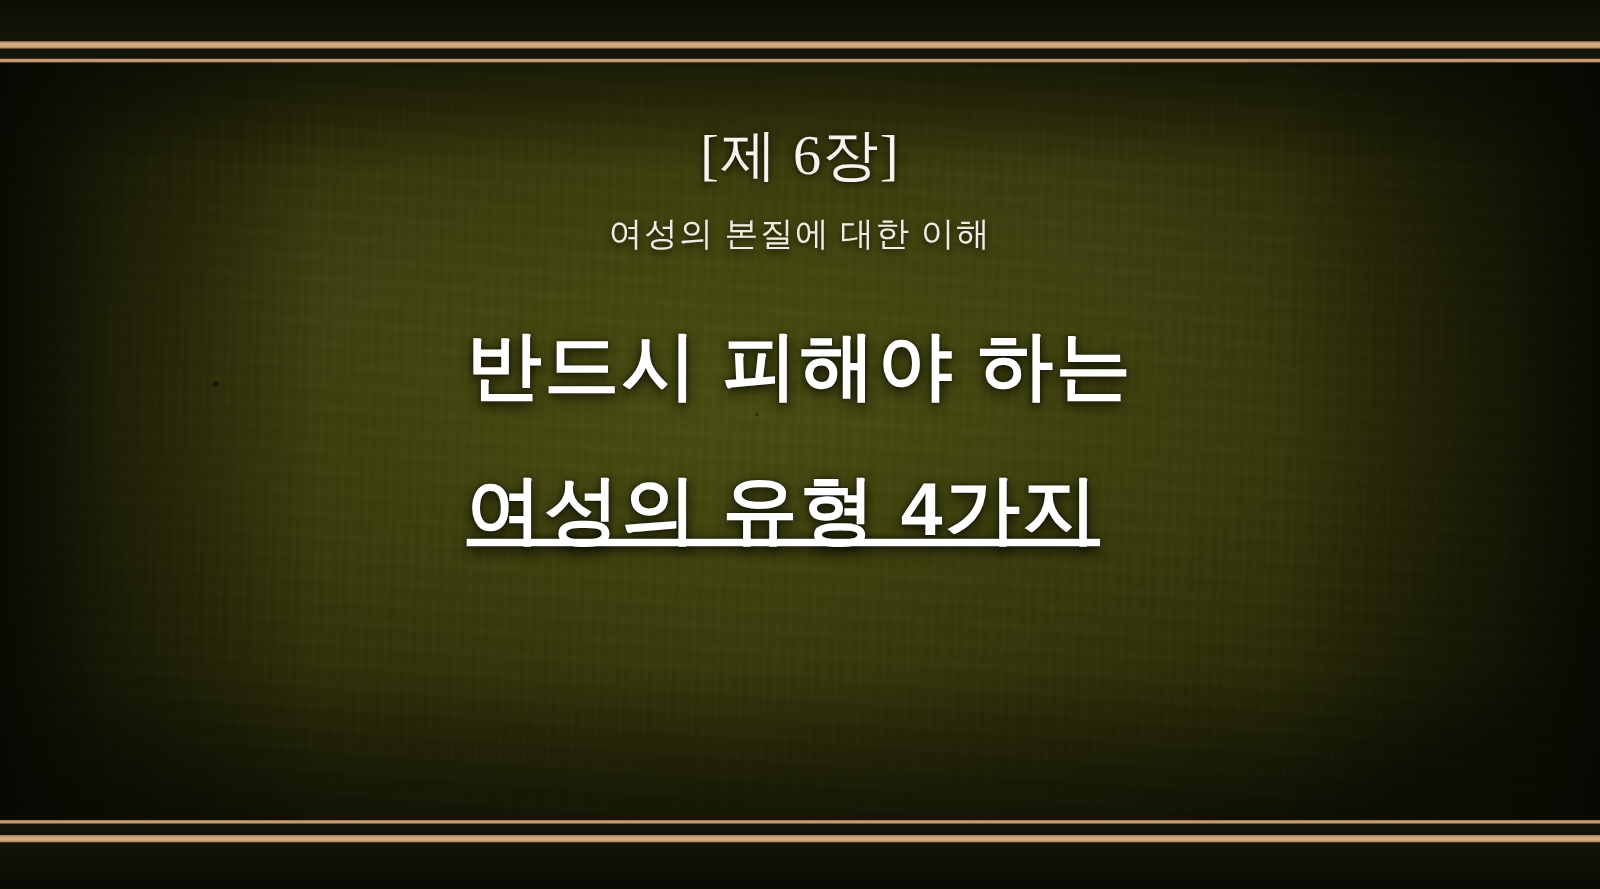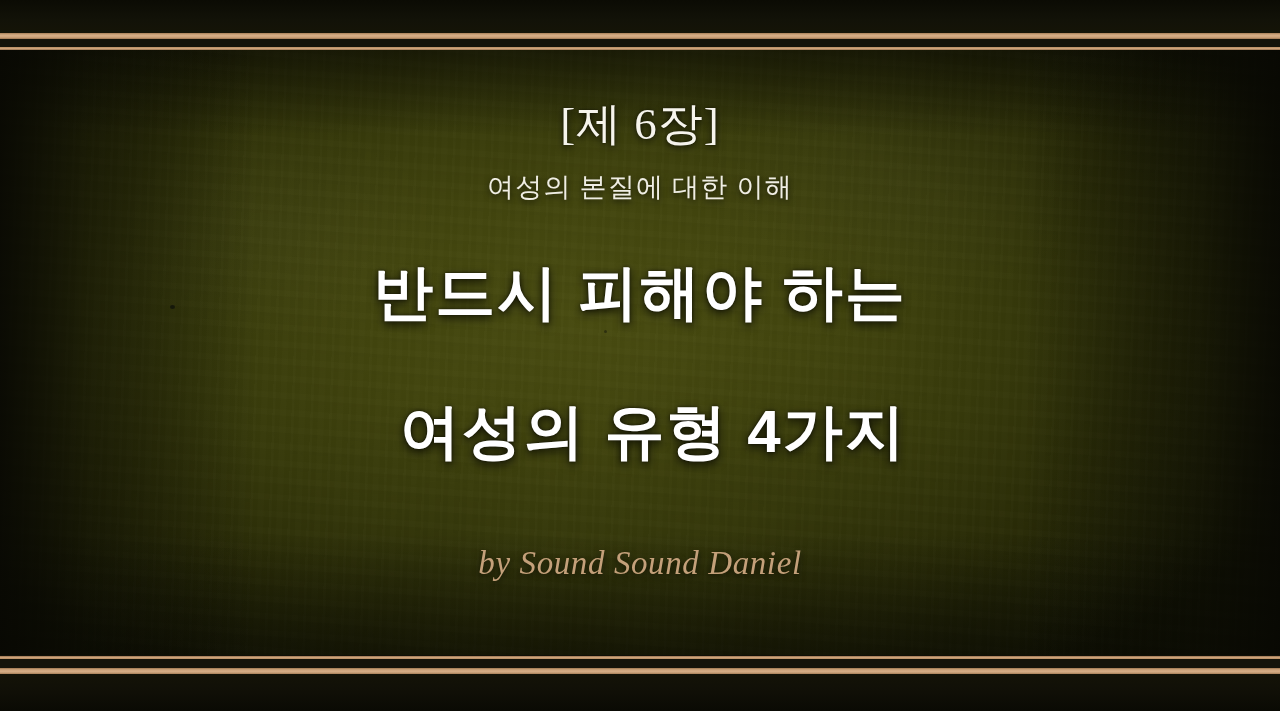--- a/index.html
+++ b/index.html
@@ -133,33 +133,33 @@
     font-weight: 400;
     letter-spacing: 1.2px;
     color: #efede3;
     text-shadow: 0 2px 6px rgba(0,0,0,.7);
     white-space: nowrap;
   }
   .maintitle {
     margin-top: 62px;
     display: flex;
     flex-direction: column;
-    align-items: flex-end;
+    align-items: flex-start;
   }
   .title-line {
     font-family: "Liberation Sans", "DejaVu Sans", sans-serif;
     font-size: 60px;
     line-height: 1;
     font-weight: 700;
     letter-spacing: 2px;
     color: #ffffff;
     text-shadow: 0 3px 10px rgba(0,0,0,.8), 0 0 3px rgba(0,0,0,.6);
     white-space: nowrap;
   }
-  .title-line + .title-line { margin-top: 79px; }
+  .title-line + .title-line { margin-top: 55px; text-decoration: underline; }
   .byline {
     margin-top: 85px;
     font-family: "Liberation Serif", "DejaVu Serif", serif;
     font-style: italic;
     font-size: 33px;
     line-height: 1;
     font-weight: 400;
     letter-spacing: .6px;
     color: #c4a07a;
     text-shadow: 0 2px 6px rgba(0,0,0,.6);
@@ -185,21 +185,20 @@
   <div class="content">
     <div class="chapter">[제 6장]</div>
 
     <div class="subtitle">여성의 본질에 대한 이해</div>
 
     <div class="maintitle">
       <div class="title-line">반드시 피해야 하는</div>
       <div class="title-line">여성의 유형 4가지</div>
     </div>
 
-    <div class="byline">by Sound Sound Daniel</div>
   </div>
 
   <div class="rule-thin-bot"></div>
   <div class="gap-bot"></div>
   <div class="rule-thick-bot"></div>
   <div class="band-dark-bot"></div>
 
 </div>
 
 </body></html>

